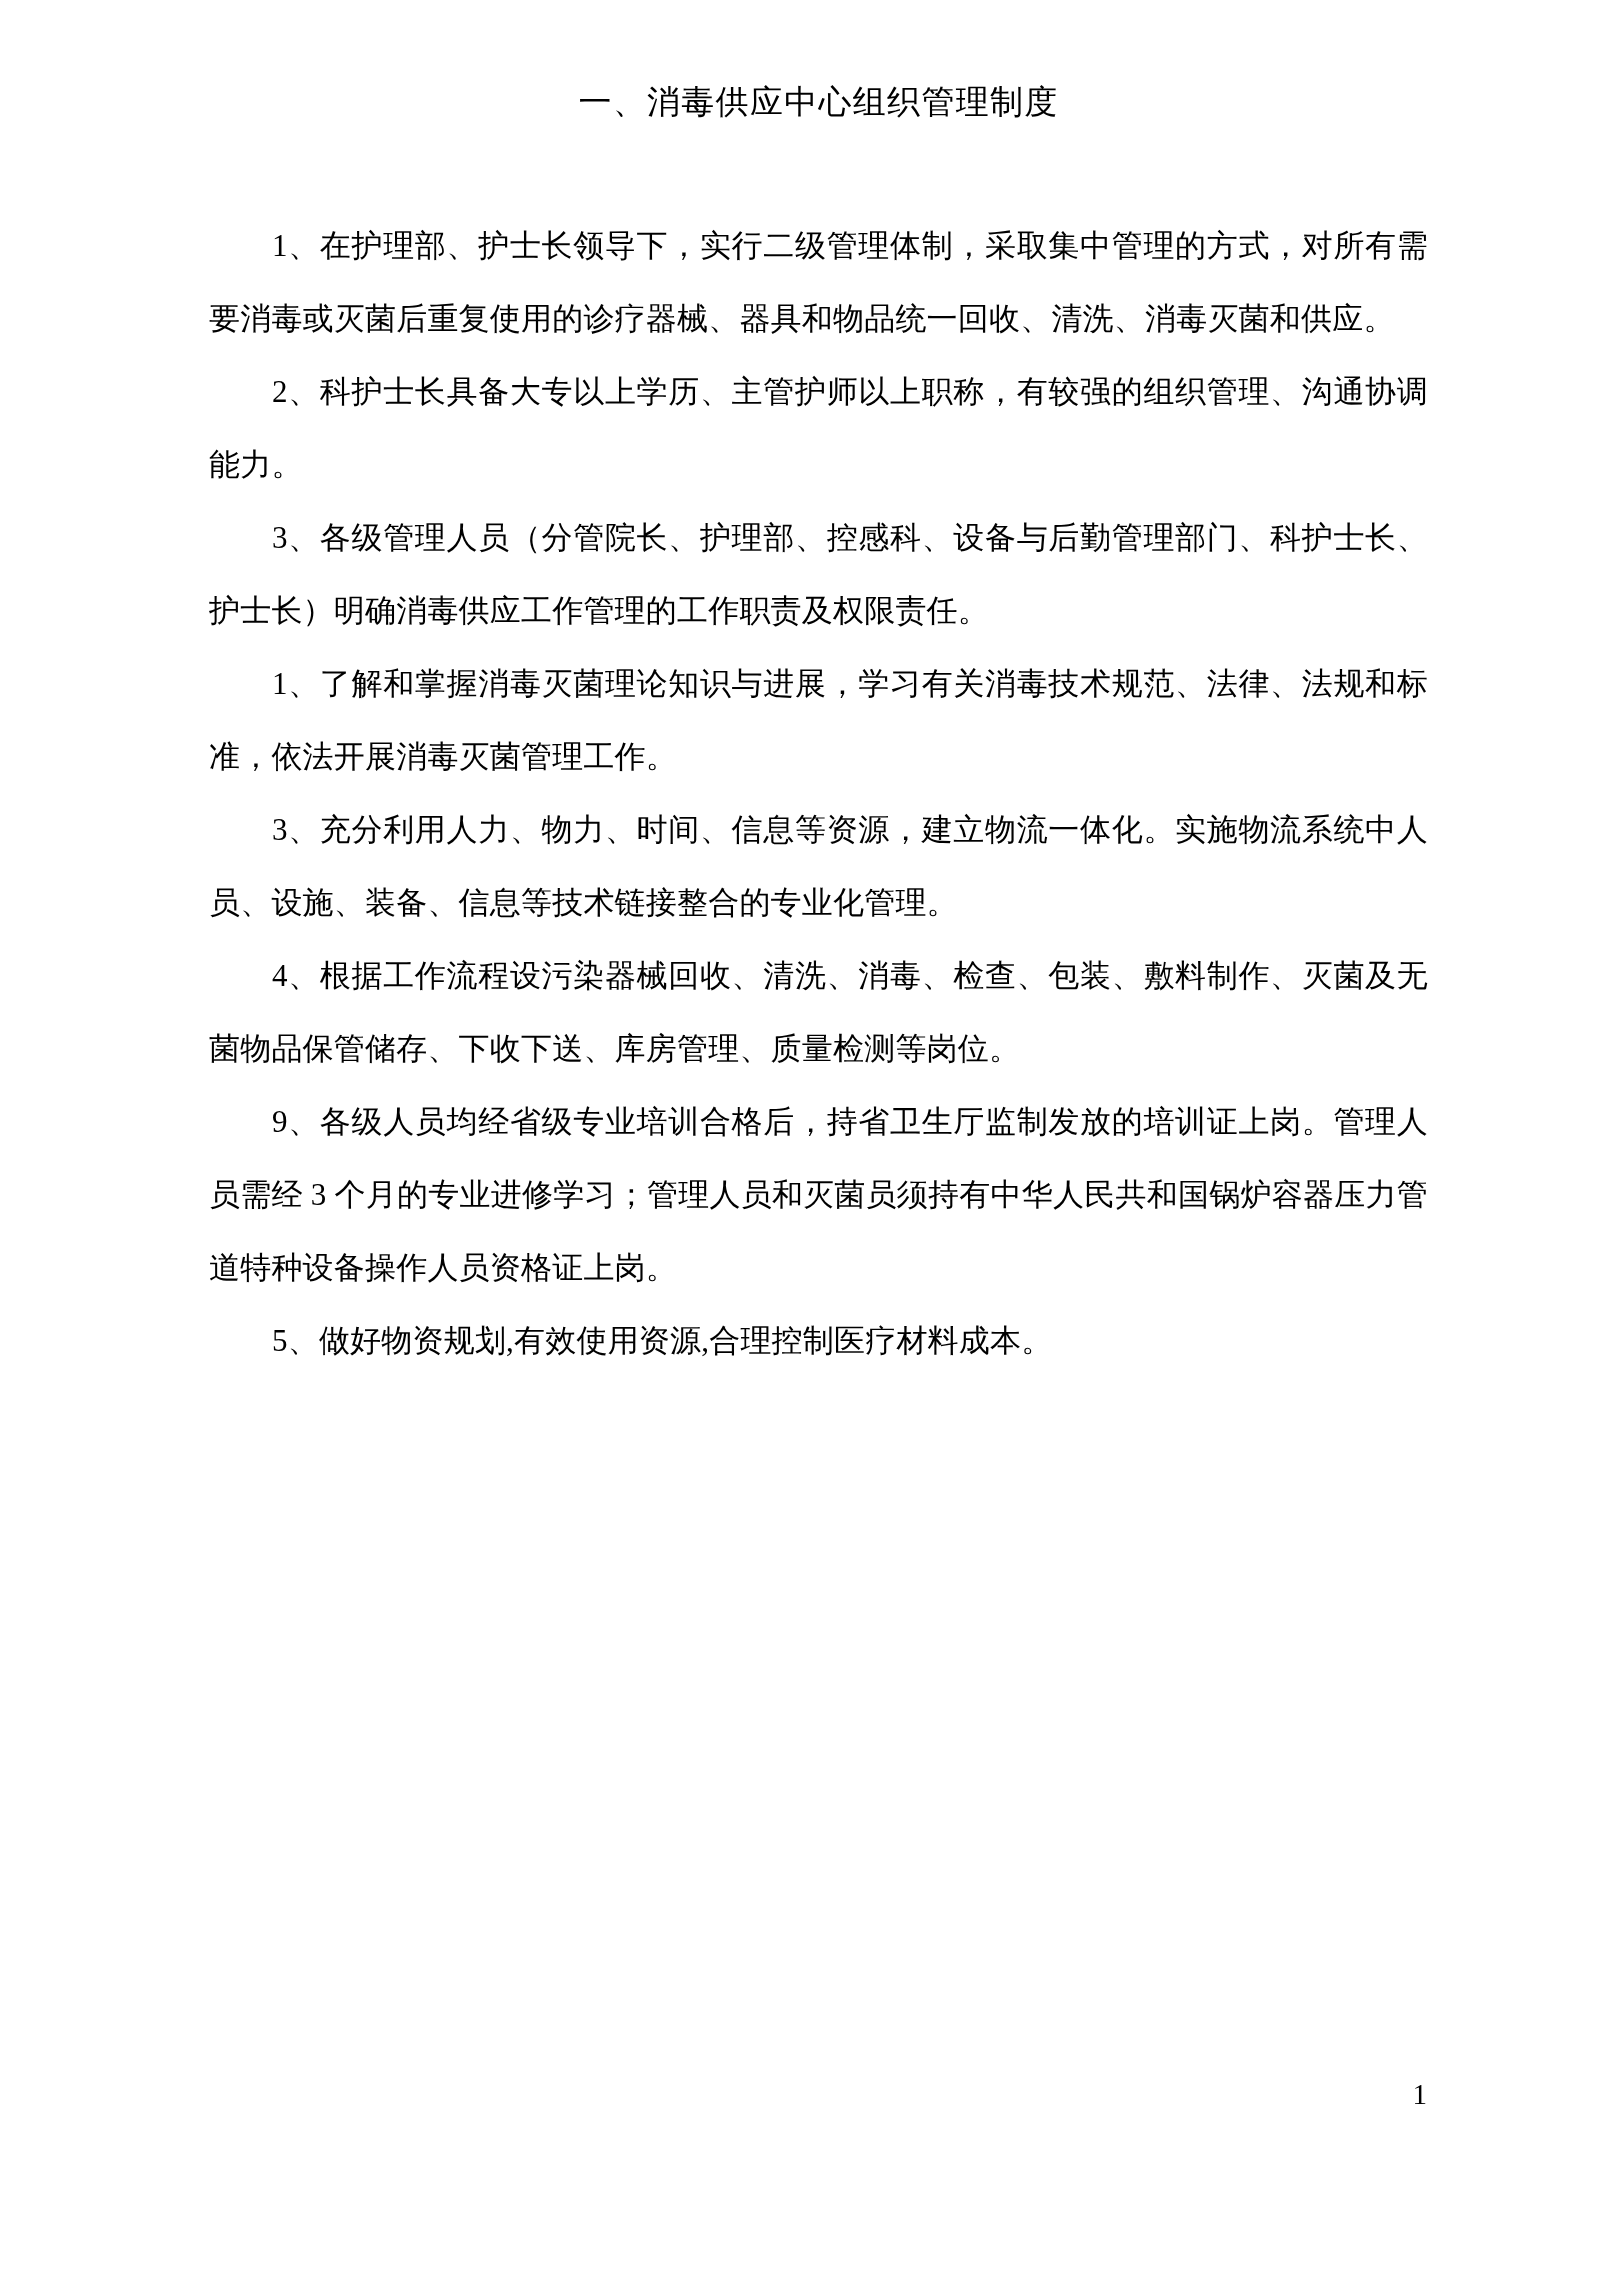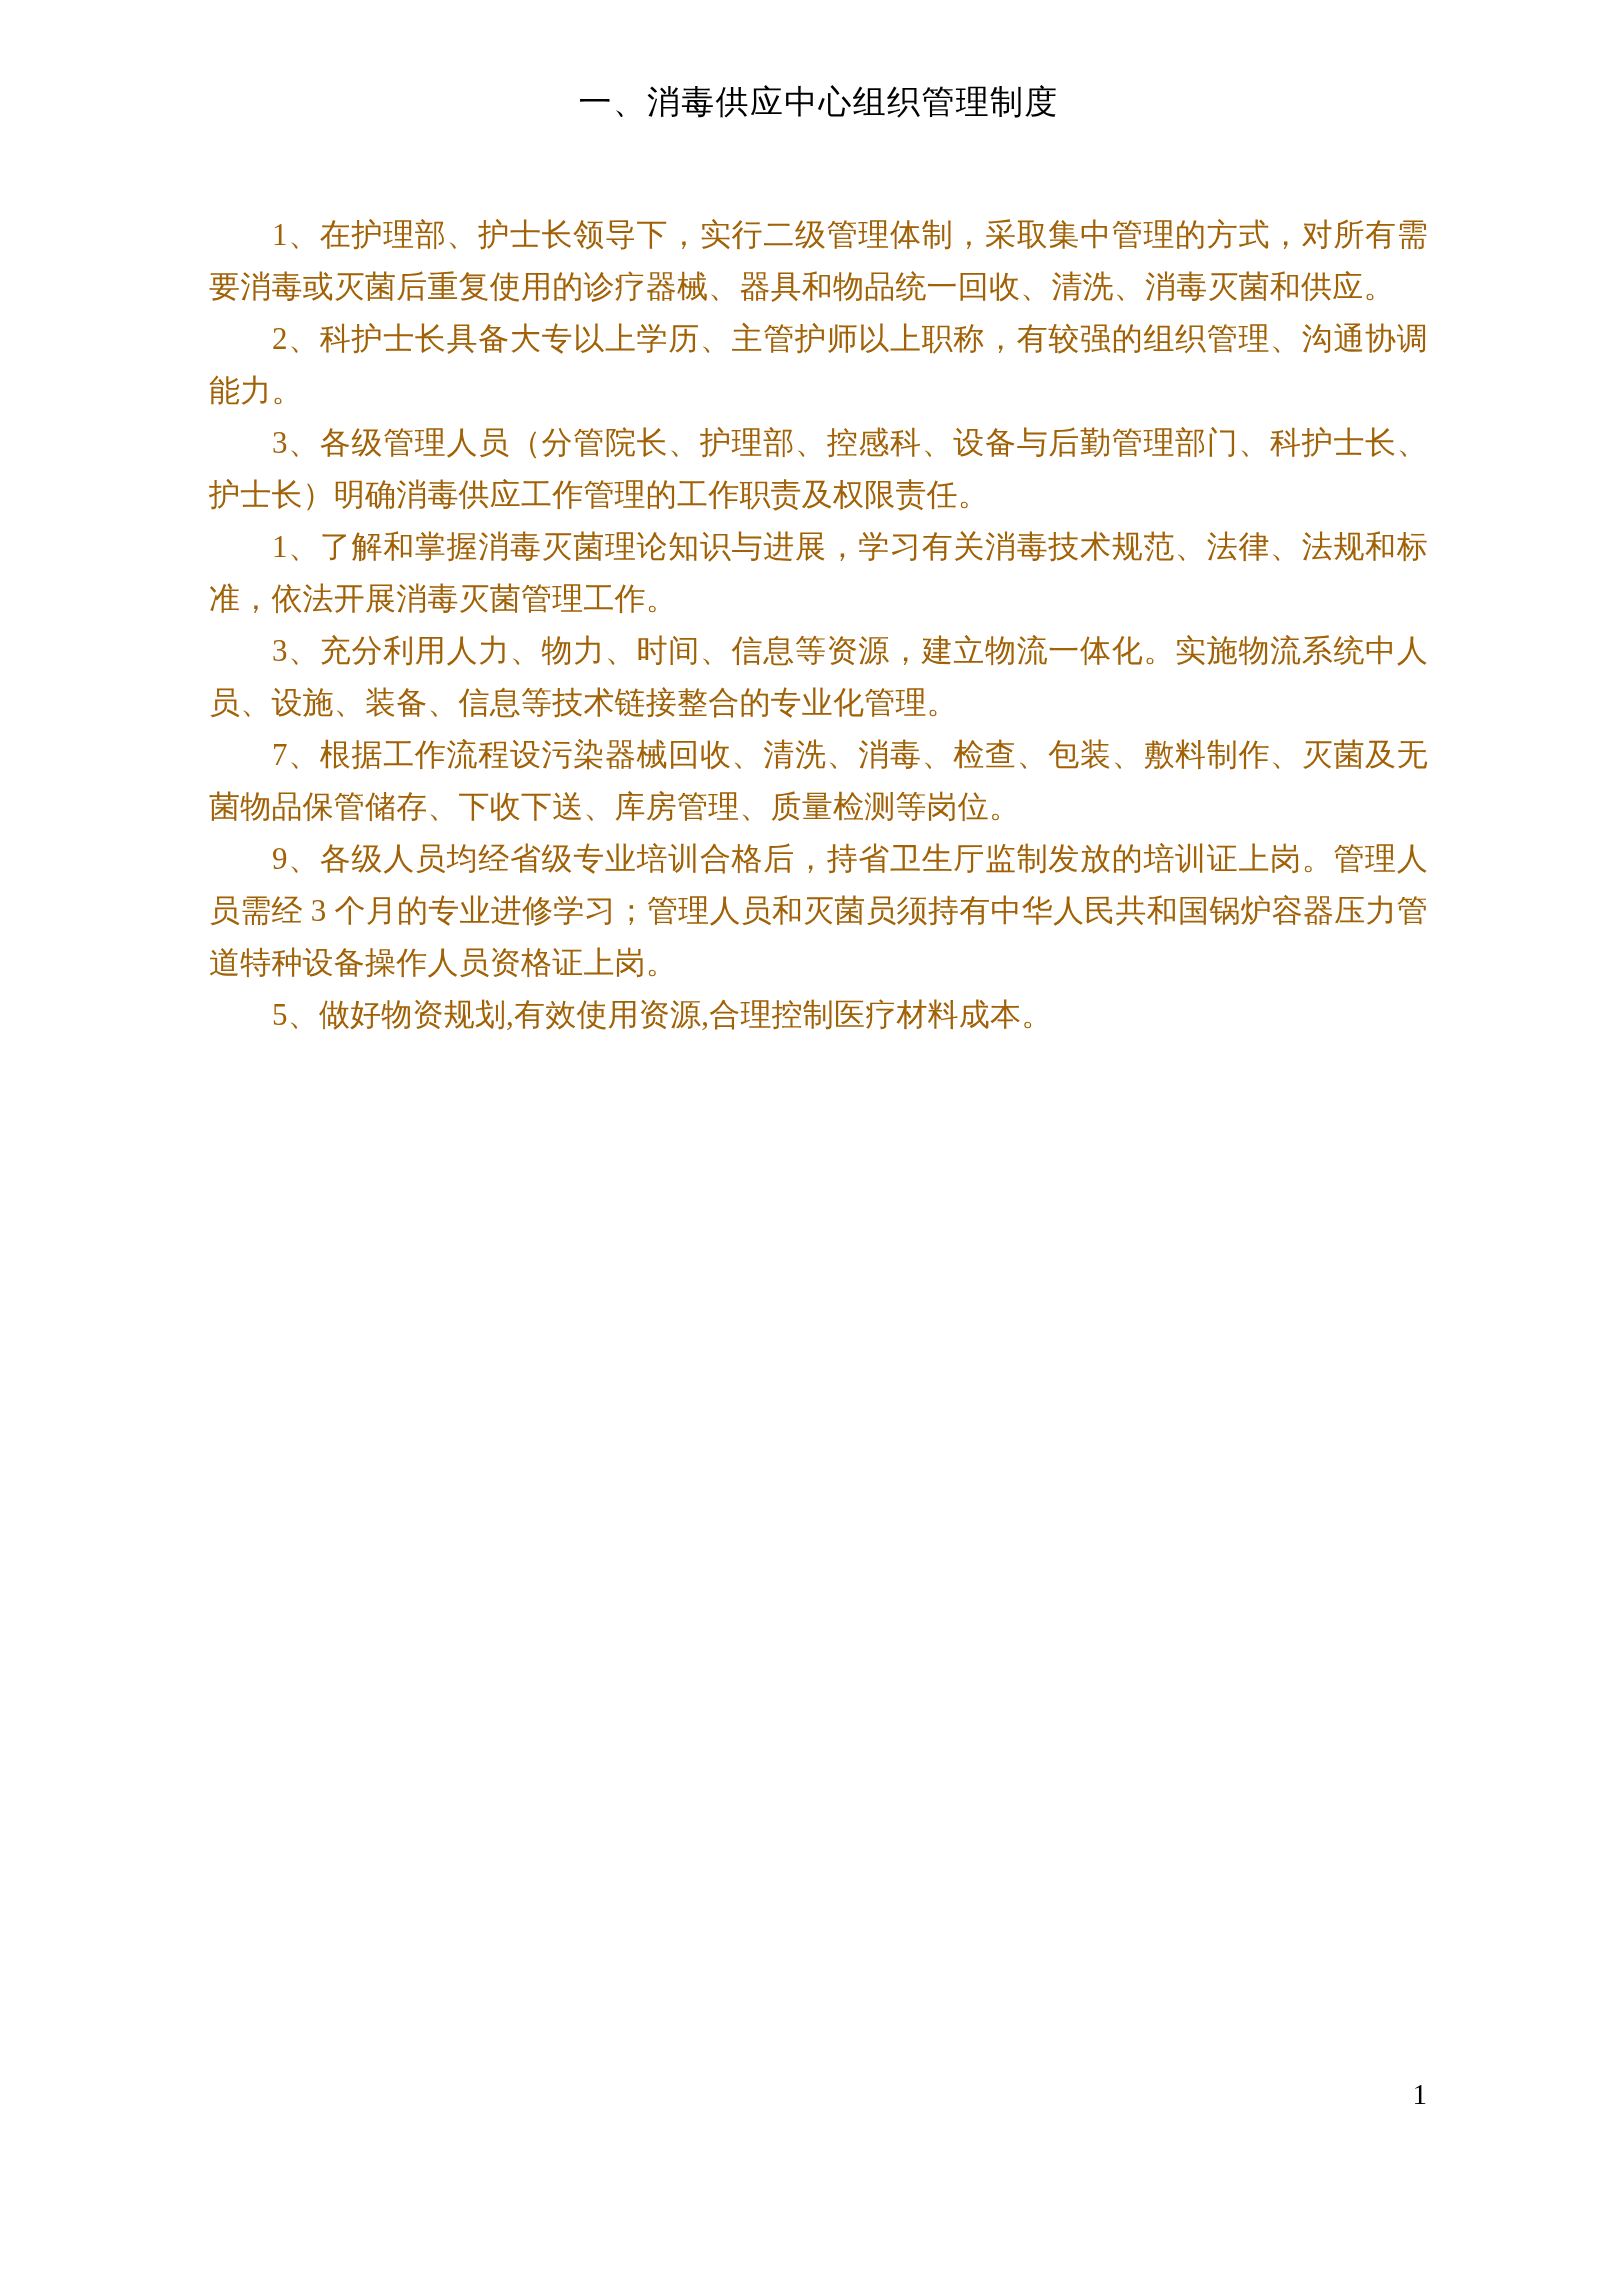--- a/index.html
+++ b/index.html
@@ -46,28 +46,28 @@
 
   
   .title-gap {
     height: 84px;
   }
 
   
   .para {
     font-family: "Liberation Serif", "DejaVu Serif", serif;
     font-size: 31px;
-    line-height: 52px;
+    line-height: 73px;
     text-align: justify;
     text-align-last: left;
     text-justify: inter-character;
     text-indent: 63px;
     margin: 0;
     padding: 0;
-    color: #a16207;
+    color: #000000;
     word-break: break-all;
     letter-spacing: 0.2px;
   }
 
   
   .page-number {
     position: absolute;
     right: 196px;
     top: 2078px;
     font-family: "Liberation Serif", "DejaVu Serif", serif;
@@ -86,21 +86,21 @@
 
     <h1 class="doc-title">一、消毒供应中心组织管理制度</h1>
 
     <div class="title-gap"></div>
 
     <p class="para">1、在护理部、护士长领导下，实行二级管理体制，采取集中管理的方式，对所有需要消毒或灭菌后重复使用的诊疗器械、器具和物品统一回收、清洗、消毒灭菌和供应。</p>
     <p class="para">2、科护士长具备大专以上学历、主管护师以上职称，有较强的组织管理、沟通协调能力。</p>
     <p class="para">3、各级管理人员（分管院长、护理部、控感科、设备与后勤管理部门、科护士长、护士长）明确消毒供应工作管理的工作职责及权限责任。</p>
     <p class="para">1、了解和掌握消毒灭菌理论知识与进展，学习有关消毒技术规范、法律、法规和标准，依法开展消毒灭菌管理工作。</p>
     <p class="para">3、充分利用人力、物力、时间、信息等资源，建立物流一体化。实施物流系统中人员、设施、装备、信息等技术链接整合的专业化管理。</p>
-    <p class="para">7、根据工作流程设污染器械回收、清洗、消毒、检查、包装、敷料制作、灭菌及无菌物品保管储存、下收下送、库房管理、质量检测等岗位。</p>
+    <p class="para">4、根据工作流程设污染器械回收、清洗、消毒、检查、包装、敷料制作、灭菌及无菌物品保管储存、下收下送、库房管理、质量检测等岗位。</p>
     <p class="para">9、各级人员均经省级专业培训合格后，持省卫生厅监制发放的培训证上岗。管理人员需经 3 个月的专业进修学习；管理人员和灭菌员须持有中华人民共和国锅炉容器压力管道特种设备操作人员资格证上岗。</p>
     <p class="para">5、做好物资规划,有效使用资源,合理控制医疗材料成本。</p>
 
   </div>
 
   <div class="page-number">1</div>
 
 </div>
 
 

